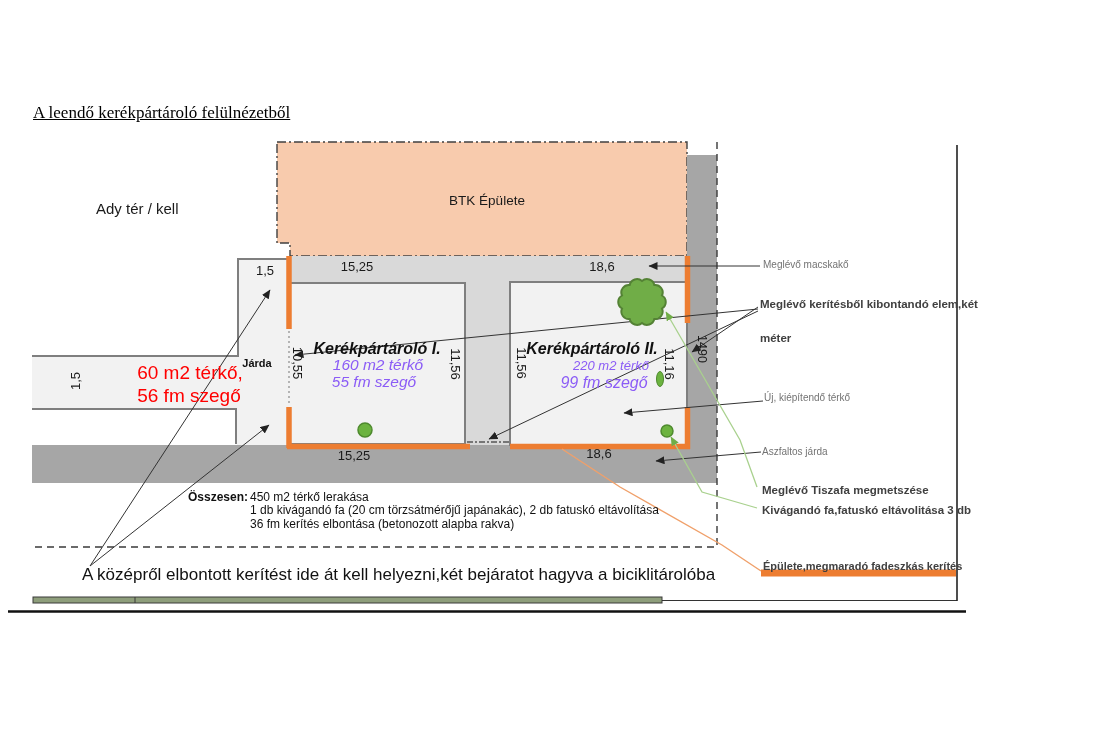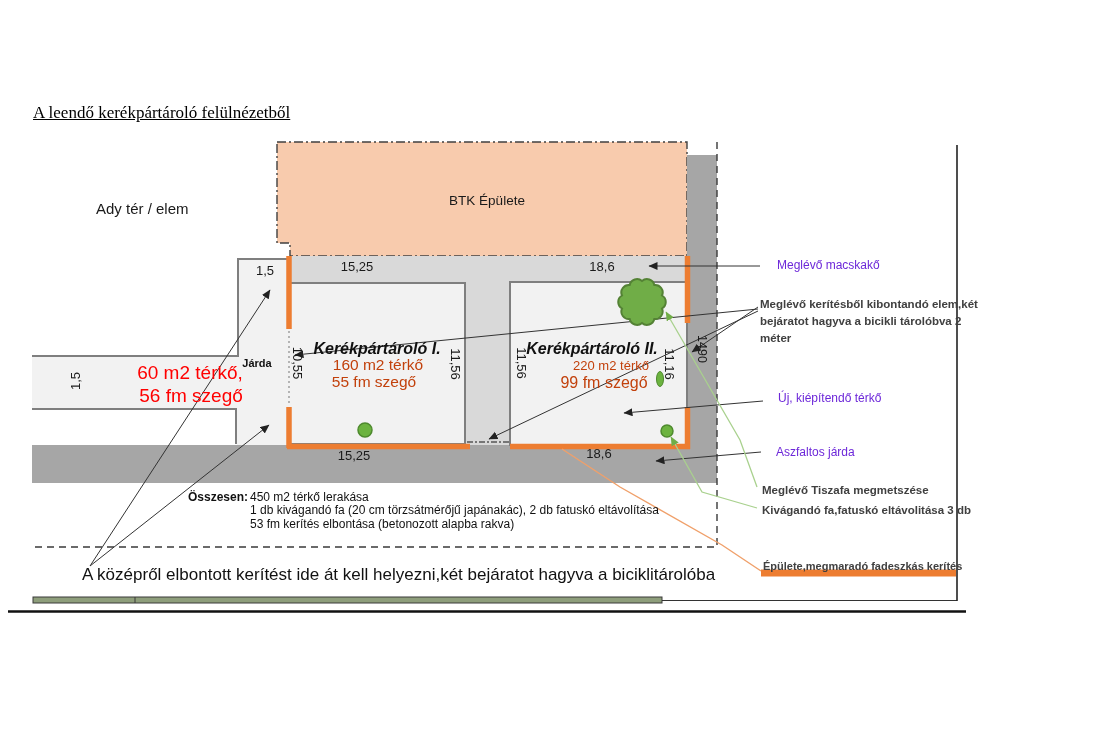--- a/index.html
+++ b/index.html
@@ -5,25 +5,25 @@
   html,body{margin:0;padding:0;background:#fff;}
   #canvas{position:relative;width:1109px;height:732px;background:#fff;overflow:hidden;
           font-family:"Liberation Sans",sans-serif;color:#1a1a1a;padding-left:6px;}
   #plan-svg{position:absolute;left:0;top:0;}
   .lbl{position:absolute;white-space:nowrap;line-height:1.15;}
   .clbl{transform:translate(-50%,-50%);}
   .vcw{transform:translate(-50%,-50%) rotate(90deg);}
   .vccw{transform:translate(-50%,-50%) rotate(-90deg);}
   .dim{font-size:13px;color:#1a1a1a;}
   .title{font-family:"Liberation Serif",serif;font-size:17px;text-decoration:underline;color:#000;}
-  .big-red{font-size:19px;color:#ff0000;text-align:right;line-height:23px;}
-  .red{font-size:15.5px;color:#c2410c;}
+  .big-red{font-size:19px;color:#ff0000;text-align:left;line-height:23px;}
+  .red{font-size:15.5px;color:#8b5cf6;font-style:italic;}
   .store-name{font-size:16px;font-style:italic;font-weight:bold;color:#111;}
   .jarda{font-size:11px;font-weight:bold;color:#111;}
-  .ann-big{font-size:12px;color:#6d28d9;margin-left:14px;}
+  .ann-big{font-size:10px;color:#737373;}
   .ann-small{font-size:11.5px;font-weight:600;color:#404040;line-height:17px;}
   .summary{font-size:12px;color:#111;line-height:13px;}
   .note{font-size:17px;color:#111;}
 </style>
 </head>
 <body>
 
 <div id="canvas">
 
   <svg id="plan-svg" width="1109" height="732" viewBox="0 0 1109 732">
@@ -98,21 +98,21 @@
 
     <rect x="33" y="597" width="629" height="6" fill="#8E9E7B" stroke="#3a3a3a" stroke-width="1"></rect>
     <line x1="135" y1="597" x2="135" y2="603" stroke="#3a3a3a" stroke-width="1"></line>
     <line x1="662" y1="600.5" x2="957" y2="600.5" stroke="#333" stroke-width="1"></line>
     <line x1="957" y1="145" x2="957" y2="601" stroke="#222" stroke-width="1.6"></line>
     <line x1="8" y1="611.5" x2="966" y2="611.5" stroke="#111" stroke-width="2.6"></line>
   </svg>
 
   <div class="lbl title" style="left:33px;top:103px;">A leendő kerékpártároló felülnézetből</div>
 
-  <div class="lbl" style="left:96px;top:200px;font-size:15px;">Ady tér / elem</div>
+  <div class="lbl" style="left:96px;top:200px;font-size:15px;">Ady tér / kell</div>
 
   <div class="lbl clbl" style="left:487px;top:201px;font-size:13.5px;">BTK Épülete</div>
 
   <div class="lbl clbl dim" style="left:265px;top:271px;">1,5</div>
   <div class="lbl clbl dim" style="left:357px;top:267px;">15,25</div>
   <div class="lbl clbl dim" style="left:602px;top:267px;">18,6</div>
   <div class="lbl clbl dim" style="left:354px;top:456px;">15,25</div>
   <div class="lbl clbl dim" style="left:599px;top:454px;">18,6</div>
   <div class="lbl vccw dim" style="left:76px;top:381px;">1,5</div>
   <div class="lbl vcw dim" style="left:297px;top:363px;">10,55</div>
@@ -131,28 +131,27 @@
   <div class="lbl clbl store-name" style="left:377px;top:349px;">Kerékpártároló I.</div>
   <div class="lbl clbl red" style="left:378px;top:365px;">160 m2 térkő</div>
   <div class="lbl clbl red" style="left:374px;top:382px;">55 fm szegő</div>
 
   <div class="lbl clbl store-name" style="left:592px;top:349px;">Kerékpártároló II.</div>
   <div class="lbl clbl red" style="left:611px;top:366px;font-size:13px;">220 m2 térkő</div>
   <div class="lbl clbl red" style="left:604px;top:383px;font-size:16px;">99 fm szegő</div>
 
   <div class="lbl ann-big" style="left:763px;top:259px;">Meglévő macskakő</div>
   <div class="lbl ann-small" style="left:760px;top:296px;">Meglévő kerítésből kibontandó elem,két</div>
-  <div class="lbl ann-small" style="left:760px;top:313px;">bejáratot hagyva a bicikli tárolóbva 2</div>
   <div class="lbl ann-small" style="left:760px;top:330px;">méter</div>
   <div class="lbl ann-big" style="left:764px;top:392px;">Új, kiépítendő térkő</div>
   <div class="lbl ann-big" style="left:762px;top:446px;">Aszfaltos járda</div>
   <div class="lbl ann-small" style="left:762px;top:482px;">Meglévő Tiszafa megmetszése</div>
   <div class="lbl ann-small" style="left:762px;top:502px;text-align:center;">Kivágandó fa,fatuskó eltávolitása 3 db</div>
   <div class="lbl ann-small" style="left:763px;top:558px;font-size:11px;">Épülete,megmaradó fadeszkás kerítés</div>
 
   <div class="lbl summary" style="left:188px;top:491px;font-weight:bold;text-align:center;">Összesen:</div>
   <div class="lbl summary" style="left:250px;top:491px;">450 m2 térkő lerakása</div>
   <div class="lbl summary" style="left:250px;top:504px;">1 db kivágandó fa (20 cm törzsátmérőjű japánakác), 2 db fatuskó eltávolítása</div>
-  <div class="lbl summary" style="left:250px;top:518px;">53 fm kerítés elbontása (betonozott alapba rakva)</div>
+  <div class="lbl summary" style="left:250px;top:518px;">36 fm kerítés elbontása (betonozott alapba rakva)</div>
 
   <div class="lbl note" style="left:82px;top:565px;">A középről elbontott kerítést ide át kell helyezni,két bejáratot hagyva a biciklitárolóba</div>
 
 </div>
 
 </body></html>

